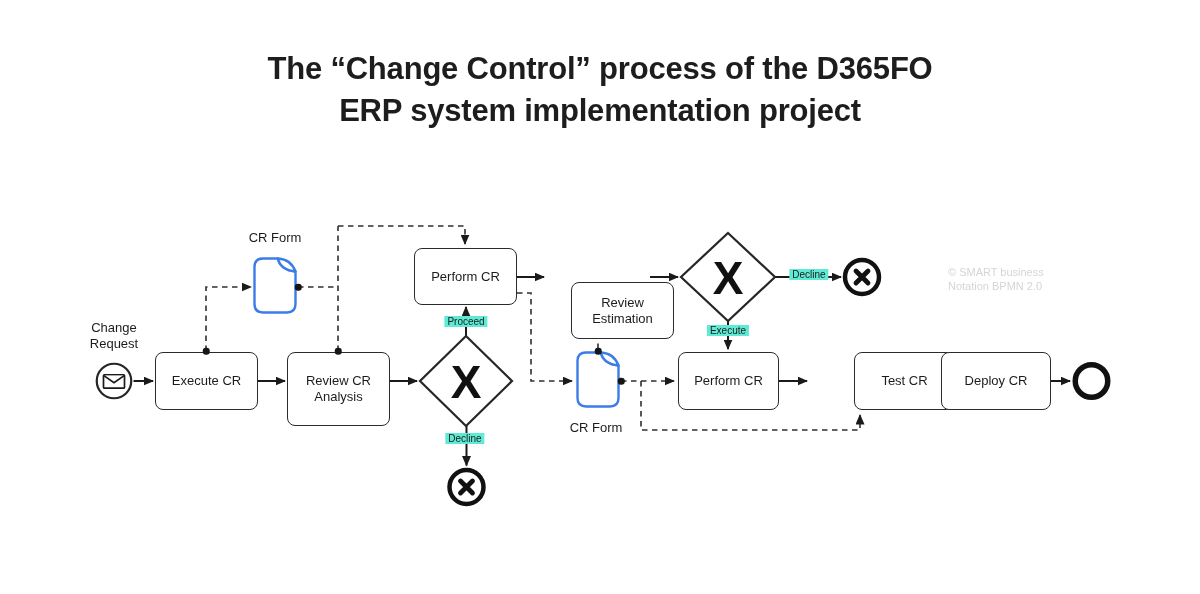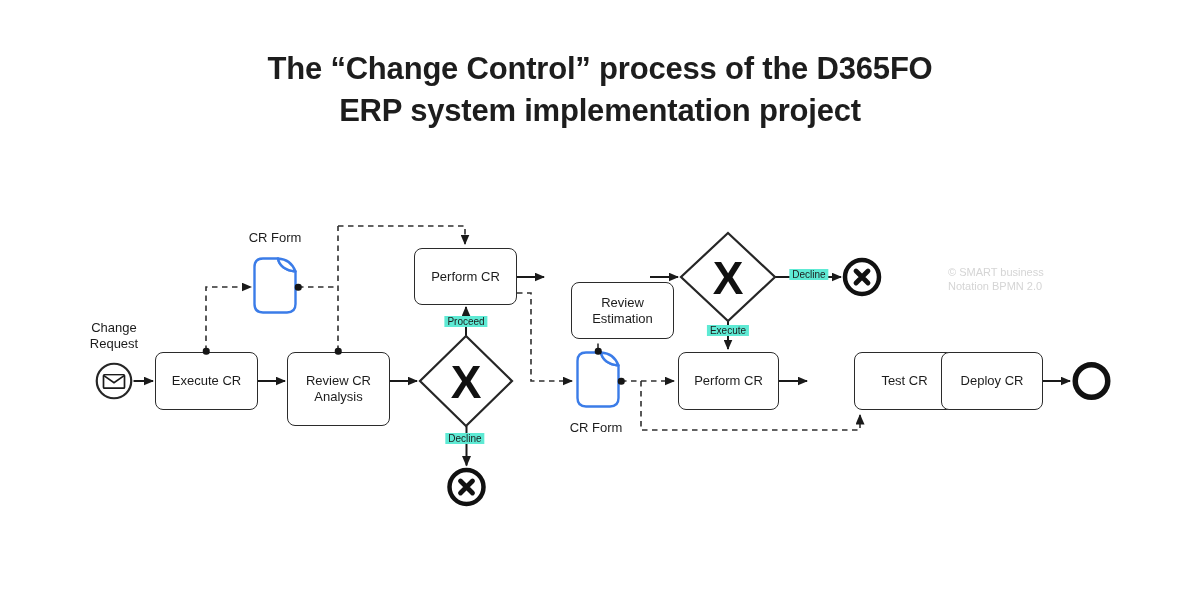--- a/index.html
+++ b/index.html
@@ -129,21 +129,21 @@
   </div>
   <div class="task" style="left:571px;top:248px;width:103px;height:57px;margin-top:34px;">
     <span>Review Estimation</span>
   </div>
   <div class="task" style="left:678px;top:352px;width:101px;height:58px;">
     <span>Perform CR</span>
   </div>
   <div class="task" style="left:810px;top:352px;width:101px;height:58px;margin-left:44px;">
     <span>Test CR</span>
   </div>
-  <div class="task" style="left:941px;top:352px;width:102px;height:58px;">
+  <div class="task" style="left:941px;top:352px;width:110px;height:58px;">
     <span>Deploy CR</span>
   </div>
 
   <div class="dot" style="left:206px;top:351px;"></div>
   <div class="dot" style="left:298px;top:287px;"></div>
   <div class="dot" style="left:338px;top:351px;"></div>
   <div class="dot" style="left:598px;top:351px;"></div>
   <div class="dot" style="left:621px;top:381px;"></div>
 
   <div class="node-label" style="left:114px;top:320px;width:64px;">Change Request</div>

